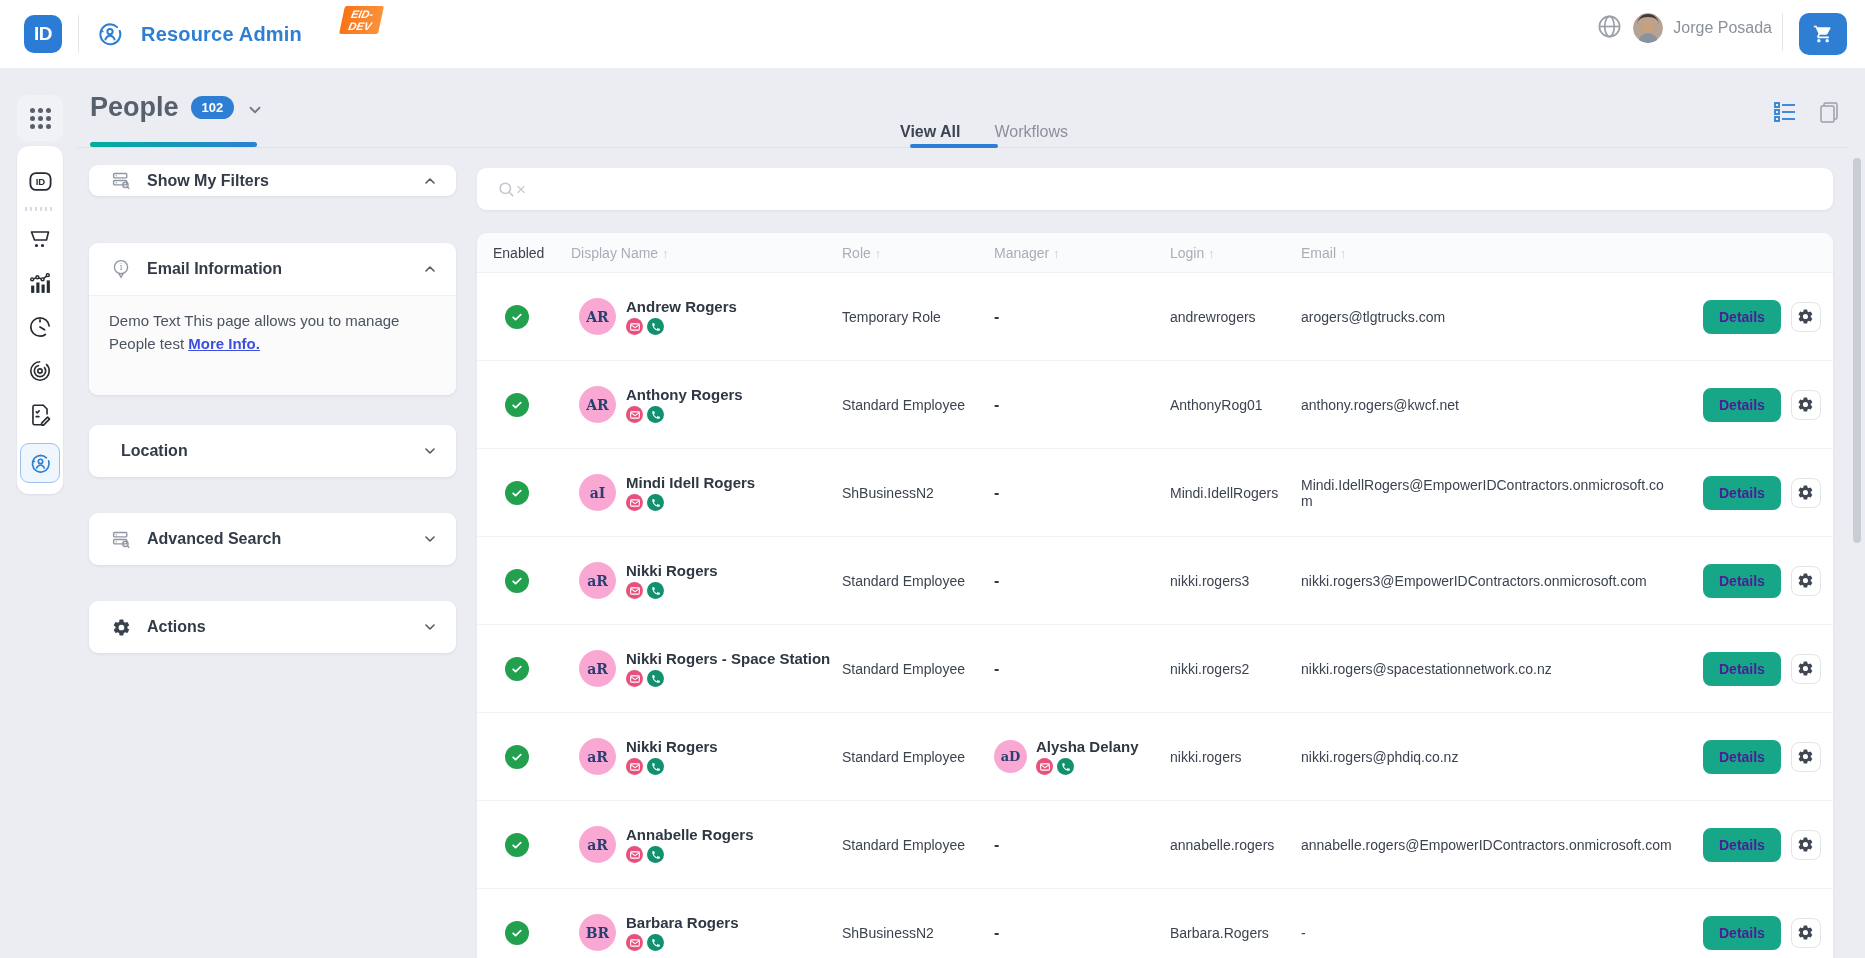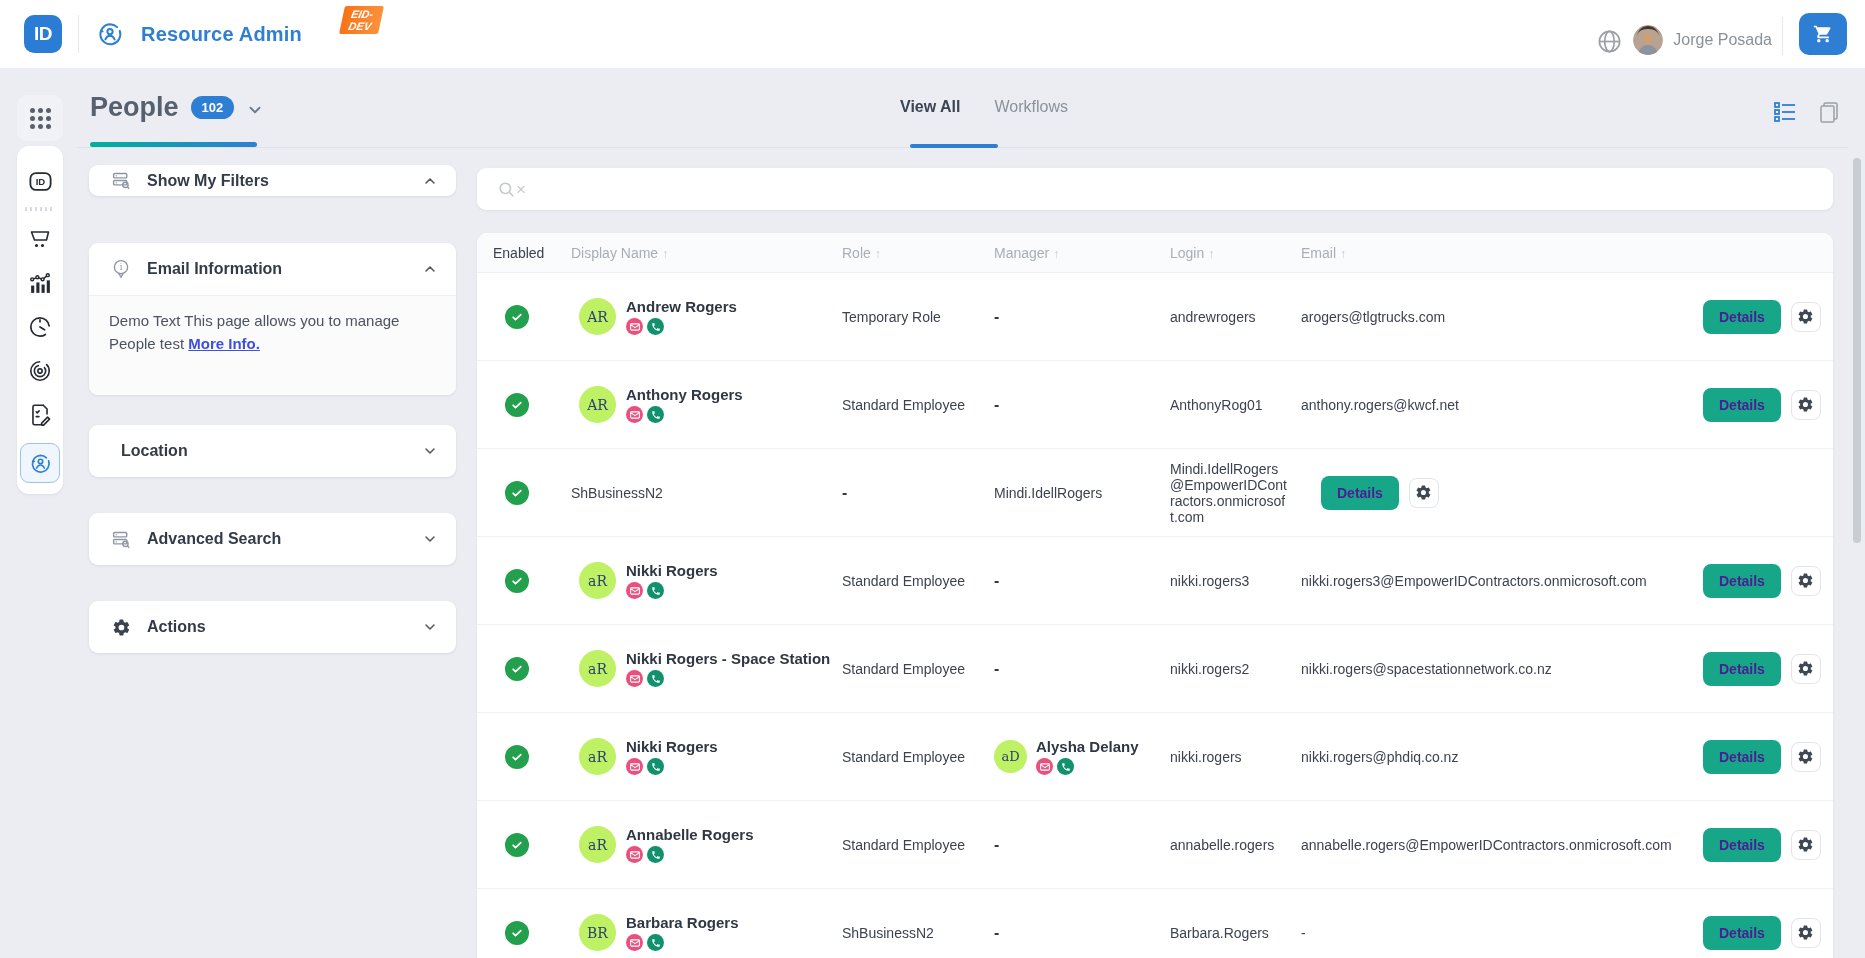--- a/index.html
+++ b/index.html
@@ -8,21 +8,21 @@
   .app { position:relative; width:1865px; height:958px; background:#ebedf2; overflow:hidden; }
 
   
   .topbar { position:absolute; top:0; left:0; right:0; height:68px; background:#fff; display:flex; align-items:center; justify-content:space-between; padding:0 18px 0 24px; z-index:5; }
   .topbar-left { display:flex; align-items:center; gap:16px; position:relative; height:100%; }
   .logo-box { width:38px; height:38px; background:#2a7cd4; border-radius:10px; color:#fff; font-weight:bold; font-size:19px; display:flex; align-items:center; justify-content:center; letter-spacing:-0.5px; }
   .tb-divider { width:1px; height:38px; background:#e4e7ec; }
   .app-icon { color:#2e7fd4; display:flex; }
   .app-title { color:#2e7fd4; font-size:20px; font-weight:bold; letter-spacing:0.2px; }
   .env-badge { position:absolute; top:6px; left:318px; background:linear-gradient(90deg,#f97316,#fb923c); color:#fff; font-size:11px; font-style:italic; font-weight:bold; padding:2px 8px; transform:skewX(-12deg); border-radius:2px; }
-  .topbar-right { display:flex; align-items:flex-end; gap:10px; }
+  .topbar-right { display:flex; align-items:flex-start; gap:10px; }
   .globe { color:#9aa0a6; display:flex; }
   .user { display:flex; align-items:center; gap:10px; }
   .user-avatar { width:30px; height:30px; border-radius:50%; overflow:hidden; display:block; }
   .user-name { color:#8b9199; font-size:16px; }
   .cart-btn { width:48px; height:42px; background:#2e7fd4; border:none; border-radius:10px; display:flex; align-items:center; justify-content:center; cursor:pointer; margin-left:6px; }
 
   
   .rail-launcher { position:absolute; left:17px; top:95px; width:46px; height:46px; background:#f1f2f5; border-radius:10px; display:flex; align-items:center; justify-content:center; cursor:pointer; }
   .dots { display:grid; grid-template-columns:repeat(3,5px); grid-gap:3px; }
   .dots i { width:5px; height:5px; border-radius:50%; background:#585f69; }
@@ -33,21 +33,21 @@
 
   
   .page-head { position:absolute; left:90px; top:92px; display:flex; align-items:center; gap:12px; }
   .page-title { font-size:27px; font-weight:bold; color:#57606f; }
   .count-badge { background:#2e7fd4; color:#fff; font-size:13px; font-weight:bold; border-radius:12px; padding:4px 11px; }
   .title-chevron { color:#6f7a8a; display:flex; margin-top:4px; cursor:pointer; }
   .head-rule { position:absolute; left:77px; right:17px; top:147px; height:1px; background:#dfe2e8; }
   .title-underline { position:absolute; left:90px; top:142px; width:167px; height:5px; border-radius:3px; background:linear-gradient(90deg,#00b09a,#2e7fd4); }
 
   .tabs { position:absolute; top:98px; left:900px; display:flex; gap:34px; }
-  .tab { font-size:16px; color:#8a919c; padding-bottom:10px; cursor:pointer; }
+  .tab { font-size:16px; color:#8a919c; padding-bottom:10px; cursor:pointer;margin-top:25px; }
   .tab.active { color:#3c4553; font-weight:bold; }
   .tab-underline { position:absolute; left:910px; top:144px; width:88px; height:4px; background:#2e7fd4; border-radius:2px; }
 
   .view-toggles { position:absolute; top:100px; right:24px; display:flex; gap:20px; align-items:center; }
   .vt { cursor:pointer; display:flex; }
 
   
   .filters { position:absolute; left:89px; top:165px; width:367px; }
   .panel { position:absolute; left:0; width:367px; background:#fff; border-radius:9px; box-shadow:0 1px 3px rgba(25,39,70,.09); }
   .panel-head { display:flex; align-items:center; height:52px; padding:0 18px 0 20px; cursor:pointer; }
@@ -73,21 +73,21 @@
   
   .table-card { position:absolute; left:477px; top:233px; width:1356px; height:820px; background:#fff; border-radius:10px; box-shadow:0 1px 3px rgba(25,39,70,.07); overflow:hidden; }
   .tgrid { display:grid; grid-template-columns:78px 271px 152px 176px 131px 1fr 150px; align-items:center; padding-left:16px; }
   .thead { height:40px; background:#fafbfc; border-bottom:1px solid #eef0f3; }
   .th { font-size:14px; color:#a8aeb8; }
   .th.dark { color:#3c4350; }
   .sort-arrow { color:#c5cad2; font-size:12px; margin-left:4px; }
   .trow { height:88px; border-bottom:1px solid #f0f2f5; background:#fff; }
   .check-circle { width:24px; height:24px; border-radius:50%; background:#22a04e; display:flex; align-items:center; justify-content:center; margin-left:12px; }
   .cell-display { display:flex; align-items:center; gap:10px; padding-left:8px; }
-  .avatar { width:37px; height:37px; border-radius:50%; background:#bef264; color:#2c3e70; font-family:"DejaVu Serif", serif; font-weight:normal; font-size:14px; display:flex; align-items:center; justify-content:center; flex:0 0 auto; }
+  .avatar { width:37px; height:37px; border-radius:50%; background:#f9a8d4; color:#2c3e70; font-family:"DejaVu Serif", serif; font-weight:bold; font-size:14px; display:flex; align-items:center; justify-content:center; flex:0 0 auto; }
   .avatar.sm { width:33px; height:33px; font-size:13px; }
   .p-name { font-size:15px; font-weight:bold; color:#2f3744; }
   .badges { display:flex; gap:4px; margin-top:3px; }
   .badge { width:17px; height:17px; border-radius:50%; display:flex; align-items:center; justify-content:center; }
   .badge.pink { background:#e8517e; }
   .badge.green { background:#12916f; }
   .cell-text { font-size:14px; color:#3c4350; padding-right:10px; word-break:break-all; }
   .mgr-dash { font-size:16px; font-weight:bold; color:#323a45; }
   .mgr-block { display:flex; align-items:center; gap:9px; }
   .cell-actions { display:flex; align-items:center; gap:10px; padding-left:20px; }
@@ -457,20 +457,39 @@
       </span>
     </span>
   </div>
 
   <div class="tgrid trow">
     <span>
       <span class="check-circle">
         <svg width="14" height="14" viewBox="0 0 24 24" fill="none" stroke="#fff" stroke-width="3" stroke-linecap="round" stroke-linejoin="round">
                 <path d="M5.5 12.5l4 4L18.5 8"></path>
               </svg>
+      </span>
+    </span>
+    <span class="cell-display">
+      <span class="avatar">aI</span>
+      <span>
+        <div class="p-name">Mindi Idell Rogers</div>
+        <div class="badges">
+          <span class="badge pink">
+            <svg width="10" height="8" viewBox="0 0 16 12" fill="none" stroke="#fff" stroke-width="1.7">
+                    <rect x="1" y="1" width="14" height="10" rx="1.5"></rect>
+                    <path d="M1.5 2.5L8 7l6.5-4.5"></path>
+                  </svg>
+          </span>
+          <span class="badge green">
+            <svg width="10" height="10" viewBox="0 0 24 24" fill="#fff">
+                    <path d="M6.62 10.79c1.44 2.83 3.76 5.14 6.59 6.59l2.2-2.21c.27-.27.67-.36 1.02-.24 1.12.37 2.33.57 3.57.57.55 0 1 .45 1 1V20c0 .55-.45 1-1 1-9.39 0-17-7.61-17-17 0-.55.45-1 1-1h3.5c.55 0 1 .45 1 1 0 1.25.2 2.45.57 3.57.11.35.03.74-.25 1.02l-2.2 2.2z"></path>
+                  </svg>
+          </span>
+        </div>
       </span>
     </span>
     <span class="cell-text">ShBusinessN2</span>
     <span>
       <span class="mgr-dash">-</span>
       
     </span>
     <span class="cell-text">Mindi.IdellRogers</span>
     <span class="cell-text">Mindi.IdellRogers@EmpowerIDContractors.onmicrosoft.com</span>
     <span class="cell-actions">

